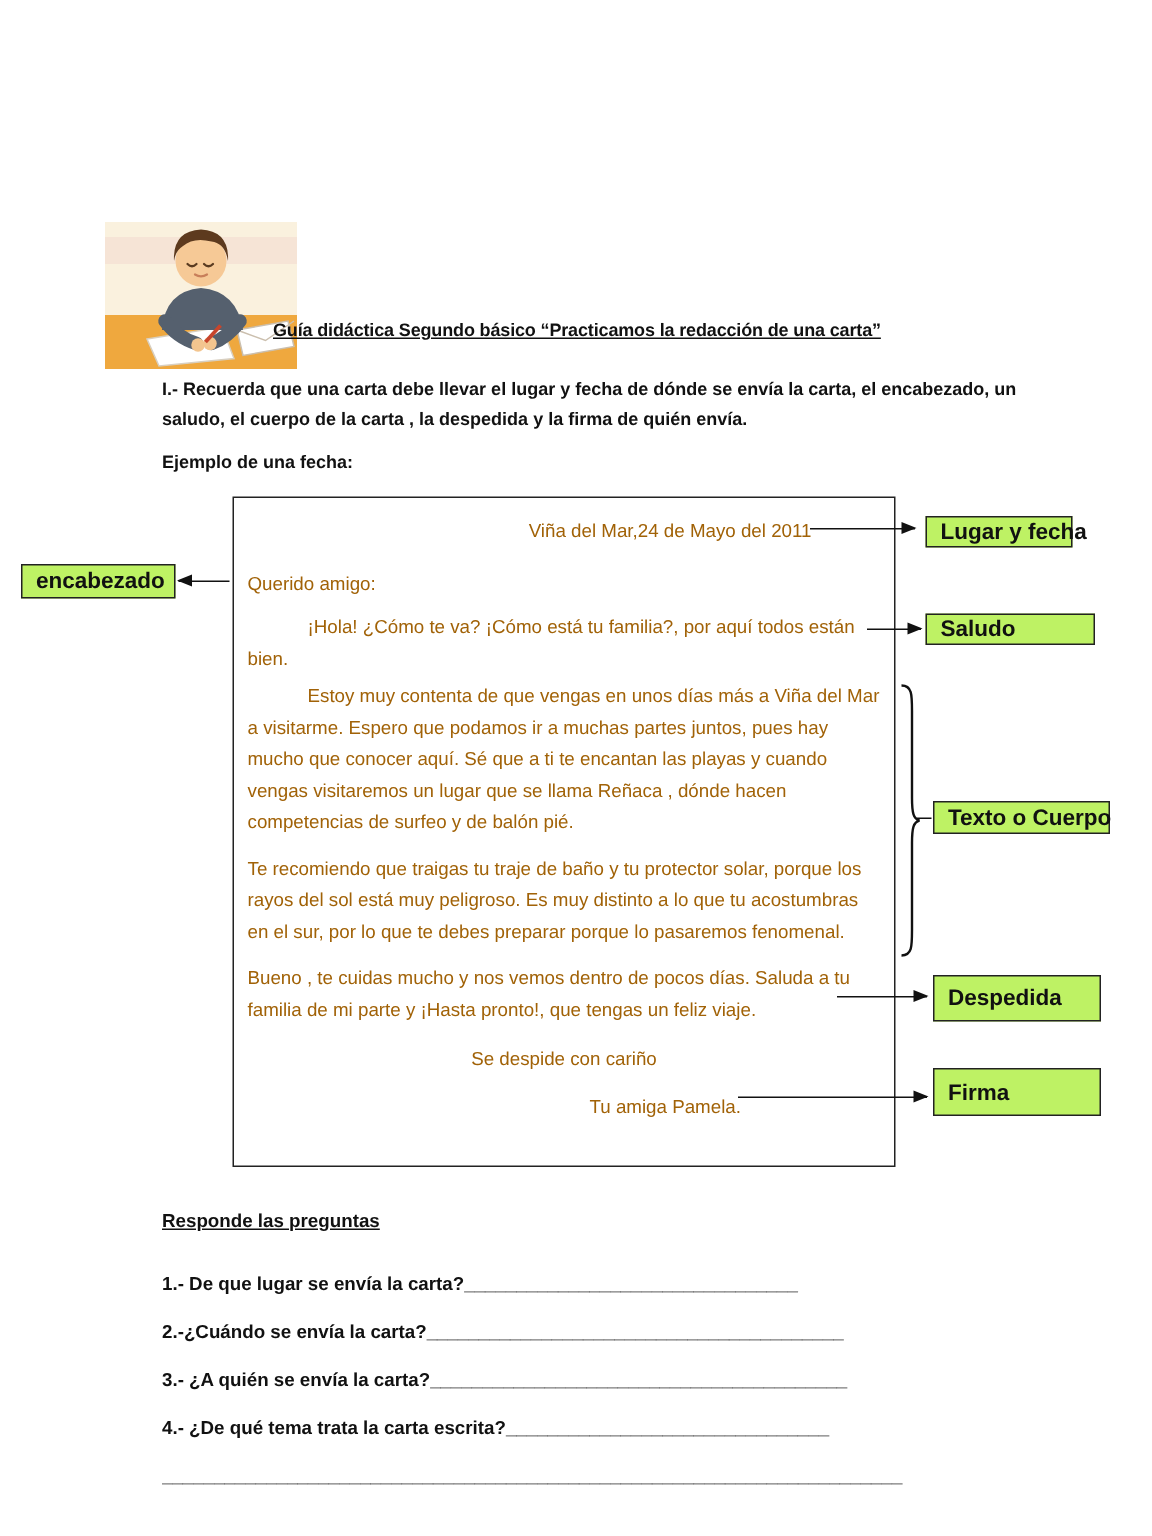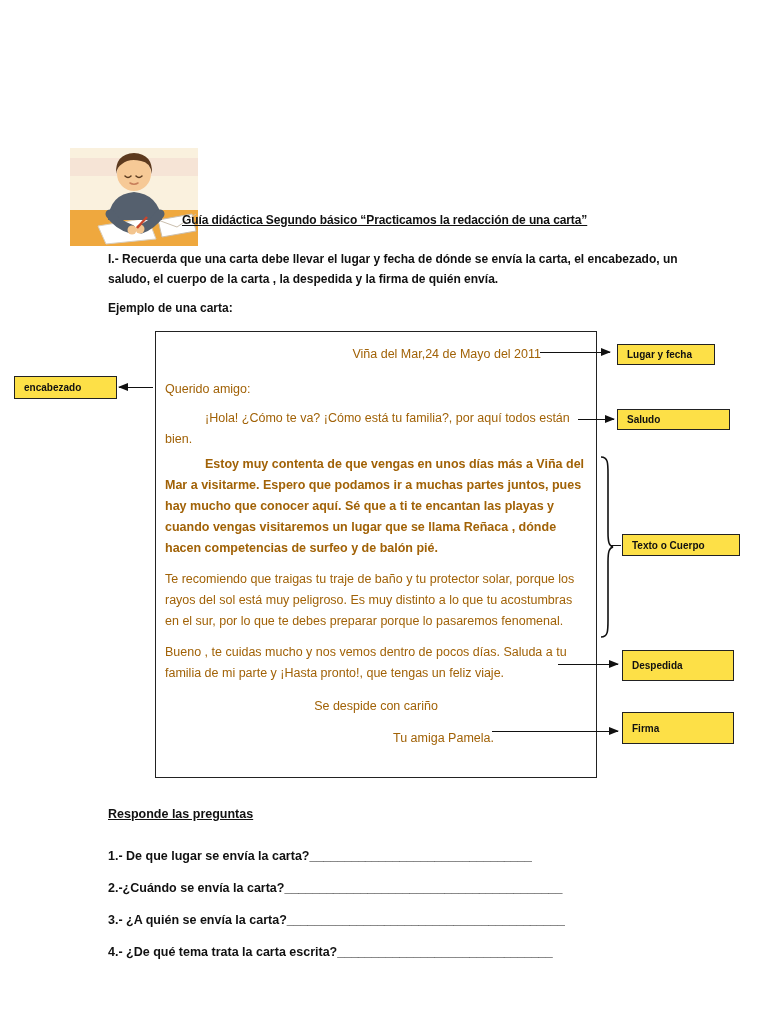--- a/index.html
+++ b/index.html
@@ -22,29 +22,29 @@
   .example-label { position:absolute; left:108px; top:301px; font-size:12px; font-weight:bold; }
 
   .letter-box {
     position:absolute; left:155px; top:331px; width:442px; height:447px;
     border:1.5px solid #222; padding:12px 9px;
     font-size:12.5px; line-height:21px; color:#a16207;
   }
   .letter-date { text-align:right; padding-right:46px; }
   .letter-greeting { margin-top:14px; }
   .p-saludo { margin-top:8px; text-indent:40px; }
-  .p-body1 { margin-top:4px; text-indent:40px;font-weight:bold; }
+  .p-body1 { margin-top:4px; text-indent:40px; }
   .p-body2 { margin-top:10px; }
   .p-desp  { margin-top:10px; }
   .letter-closing { margin-top:12px; text-align:center; }
   .letter-signature { margin-top:11px; padding-left:228px; }
 
   .callout {
-    position:absolute; border:1.4px solid #222; background:#fde047;
-    font-size:10px; font-weight:bold; display:flex; align-items:center; padding-left:9px;
+    position:absolute; border:1.4px solid #222; background:#bef264;
+    font-size:15px; font-weight:bold; display:flex; align-items:center; padding-left:9px;
     white-space:nowrap;
   }
   .co-lugar { left:617px; top:344px; width:98px;  height:21px; }
   .co-encab { left:14px;  top:376px; width:103px; height:23px;text-align:center; }
   .co-salud { left:617px; top:409px; width:113px; height:21px; }
   .co-texto { left:622px; top:534px; width:118px; height:22px; }
   .co-desp  { left:622px; top:650px; width:112px; height:31px; }
   .co-firma { left:622px; top:712px; width:112px; height:32px; }
 
   .arrow { position:absolute; height:0; border-top:1.6px solid #111; }
@@ -92,21 +92,21 @@
       <circle cx="64" cy="26" r="17" fill="#f6c996"></circle>
       <path d="M46,26 Q45,6 64,5 Q83,6 82,26 Q80,14 71,13 Q59,10 52,16 Q47,19 46,26 Z" fill="#5d3a1e"></path>
       <path d="M55,28 q3,3 6,0" stroke="#5a3b20" fill="none" stroke-width="1.5" stroke-linecap="round"></path>
       <path d="M66,28 q3,3 6,0" stroke="#5a3b20" fill="none" stroke-width="1.5" stroke-linecap="round"></path>
       <path d="M60,35 q4,2.5 8,0" stroke="#c87f5a" fill="none" stroke-width="1.5" stroke-linecap="round"></path>
     </svg>
   </div>
 
   <div class="title">Guía didáctica Segundo básico “Practicamos la redacción de una carta”</div>
   <div class="intro">I.- Recuerda que una carta debe llevar el lugar y fecha de dónde se envía la carta, el encabezado, un saludo, el cuerpo de la carta , la despedida y la firma de quién envía.</div>
-  <div class="example-label">Ejemplo de una carta:</div>
+  <div class="example-label">Ejemplo de una fecha:</div>
 
   <div class="letter-box">
     <div class="letter-date">Viña del Mar,24 de Mayo del 2011</div>
     <div class="letter-greeting">Querido amigo:</div>
     <p class="p-saludo">¡Hola! ¿Cómo te va? ¡Cómo está tu familia?, por aquí todos están bien.</p>
     <p class="p-body1">Estoy muy contenta de que vengas en unos días más a Viña del Mar a visitarme. Espero que podamos ir a muchas partes juntos, pues hay mucho que conocer aquí. Sé que a ti te encantan las playas y cuando vengas visitaremos un lugar que se llama Reñaca , dónde hacen competencias de surfeo y de balón pié.</p>
     <p class="p-body2">Te recomiendo que traigas tu traje de baño y tu protector solar, porque los rayos del sol está muy peligroso. Es muy distinto a lo que tu acostumbras en el sur, por lo que te debes preparar porque lo pasaremos fenomenal.</p>
     <p class="p-desp">Bueno , te cuidas mucho y nos vemos dentro de pocos días. Saluda a tu familia de mi parte y ¡Hasta pronto!, que tengas un feliz viaje.</p>
     <div class="letter-closing">Se despide con cariño</div>
     <div class="letter-signature">Tu amiga Pamela.</div>
@@ -131,15 +131,16 @@
       <path d="M3,3 C10,3 10,9 10,20 L10,78 C10,88 11,92 15,93 C11,94 10,98 10,108 L10,166 C10,177 10,183 3,183" fill="none" stroke="#111" stroke-width="1.6"></path>
     </svg>
   </div>
 
   <div class="questions">
     <div class="q-heading">Responde las preguntas</div>
     <div class="question">1.- De que lugar se envía la carta?________________________________</div>
     <div class="question">2.-¿Cuándo se envía la carta?________________________________________</div>
     <div class="question">3.- ¿A quién se envía la carta?________________________________________</div>
     <div class="question">4.- ¿De qué tema trata la carta escrita?_______________________________</div>
+    <div class="question blank-extra">_______________________________________________________________________</div>
   </div>
 
 </div>
 
 </body></html>

